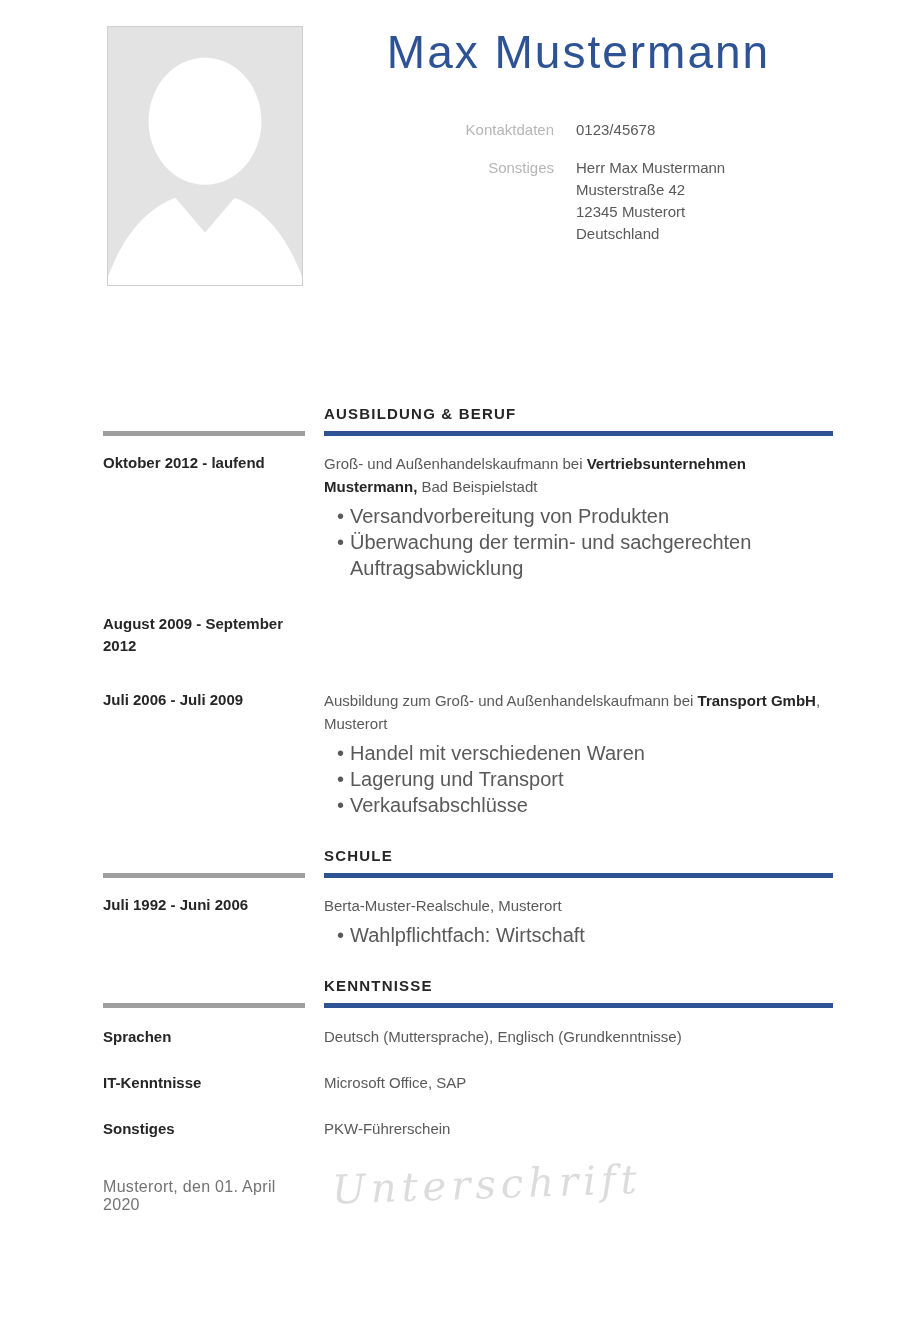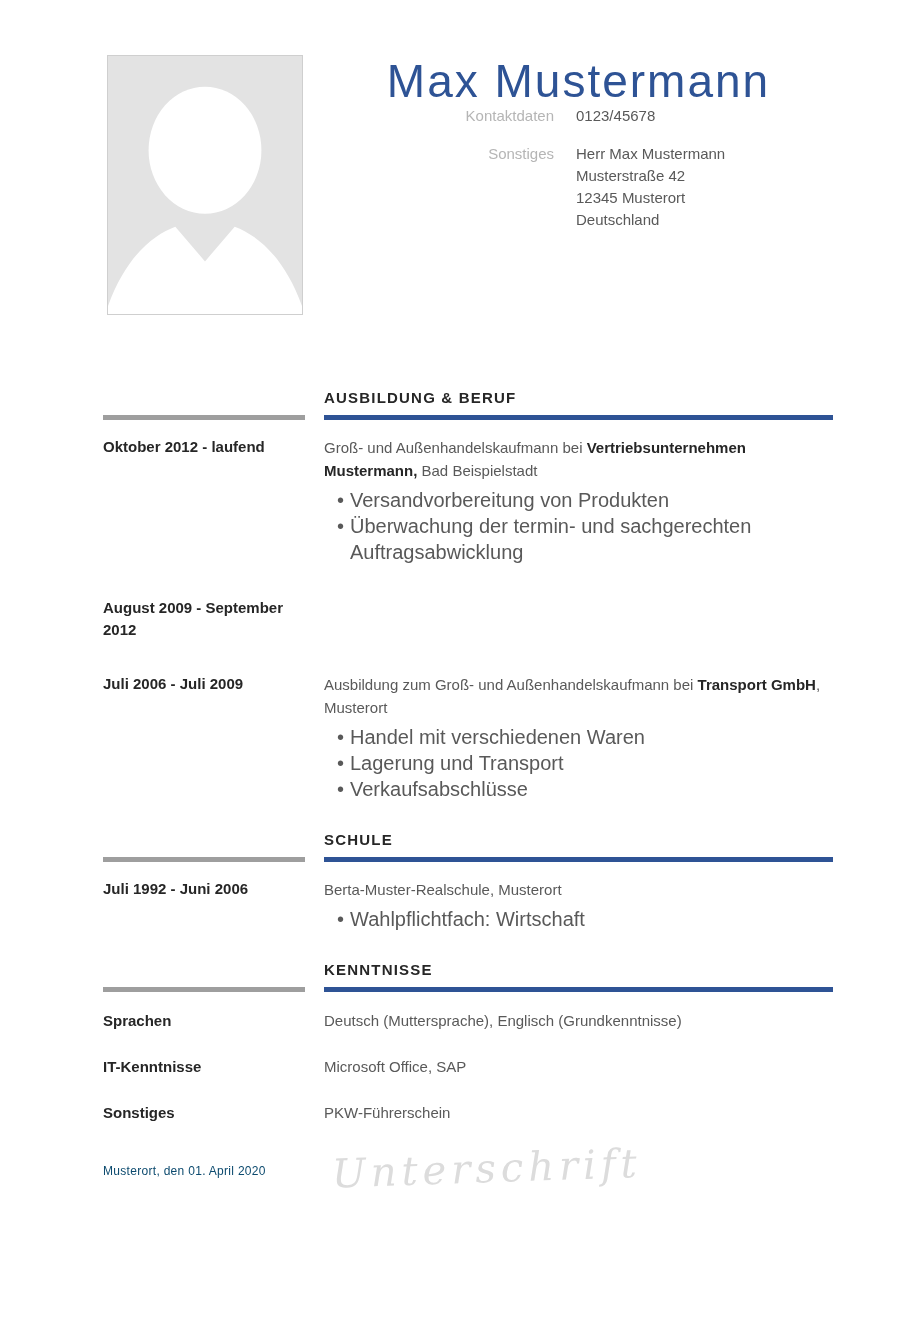--- a/index.html
+++ b/index.html
@@ -16,52 +16,53 @@
   html,body{background:#fff;}
   body{font-family:"Liberation Sans", sans-serif;}
   .page{
     position:relative;
     width:910px;height:1330px;
     background:#fff;
     padding:0 77px 0 103px;
     overflow:hidden;
   }
   
-  .header{position:relative;padding-top:55px;display:flex;}
+  .header{position:relative;padding-top:26px;display:flex;}
   .photo{
     margin-left:4px;
     width:196px;height:260px;
     background:var(--photo-bg);
     border:1px solid var(--photo-border);
     flex:0 0 auto;
     overflow:hidden;
   }
   .photo svg{display:block;width:100%;height:100%;}
   .header-right{margin-left:21px;width:509px;}
   .cv-name{
     font-size:46px;line-height:48px;
     font-weight:400;letter-spacing:2px;
     color:var(--accent-blue);
     text-align:center;
     margin-top:2px;
     white-space:nowrap;
   }
   .contact{
+    margin-top:43px;
     display:grid;
     grid-template-columns:230px 1fr;
     column-gap:22px;
     row-gap:16px;
     font-size:15px;line-height:22px;
   }
   .c-label{color:var(--label-gray);text-align:right;}
   .c-vals{color:var(--body-text);}
   
   .row{display:grid;grid-template-columns:202px 1fr;column-gap:19px;}
   
-  .main{margin-top:75px;}
+  .main{margin-top:120px;}
   .section{margin-top:0;}
   .section + .section{margin-top:30px;}
   .sec-title{
     font-size:15px;line-height:16px;
     font-weight:700;letter-spacing:1.2px;
     color:var(--heading-text);
   }
   .rules{margin-top:9px;}
   .rule{height:5px;}
   .rule.gray{background:var(--rule-gray);}
@@ -85,22 +86,22 @@
     content:"\2022";
     position:absolute;left:13px;
     color:var(--body-text);
   }
   
   .krow{margin-top:18px;margin-bottom:24px;}
   .krow .kval{font-size:15px;line-height:22px;color:var(--body-text);}
   
   .footer{margin-top:26px;align-items:start;}
   .place-date{
-    font-size:12px;line-height:18px;
-    color:#0c4a6e;letter-spacing:0.3px;
+    font-size:16px;line-height:18px;
+    color:#737373;letter-spacing:0.3px;
     padding-top:12px;
   }
   .signature{
     font-family:"DejaVu Serif", cursive;
     font-style:italic;
     font-size:40px;line-height:48px;
     letter-spacing:5px;
     color:var(--signature-gray);
     transform:rotate(-2deg);
     transform-origin:left center;

